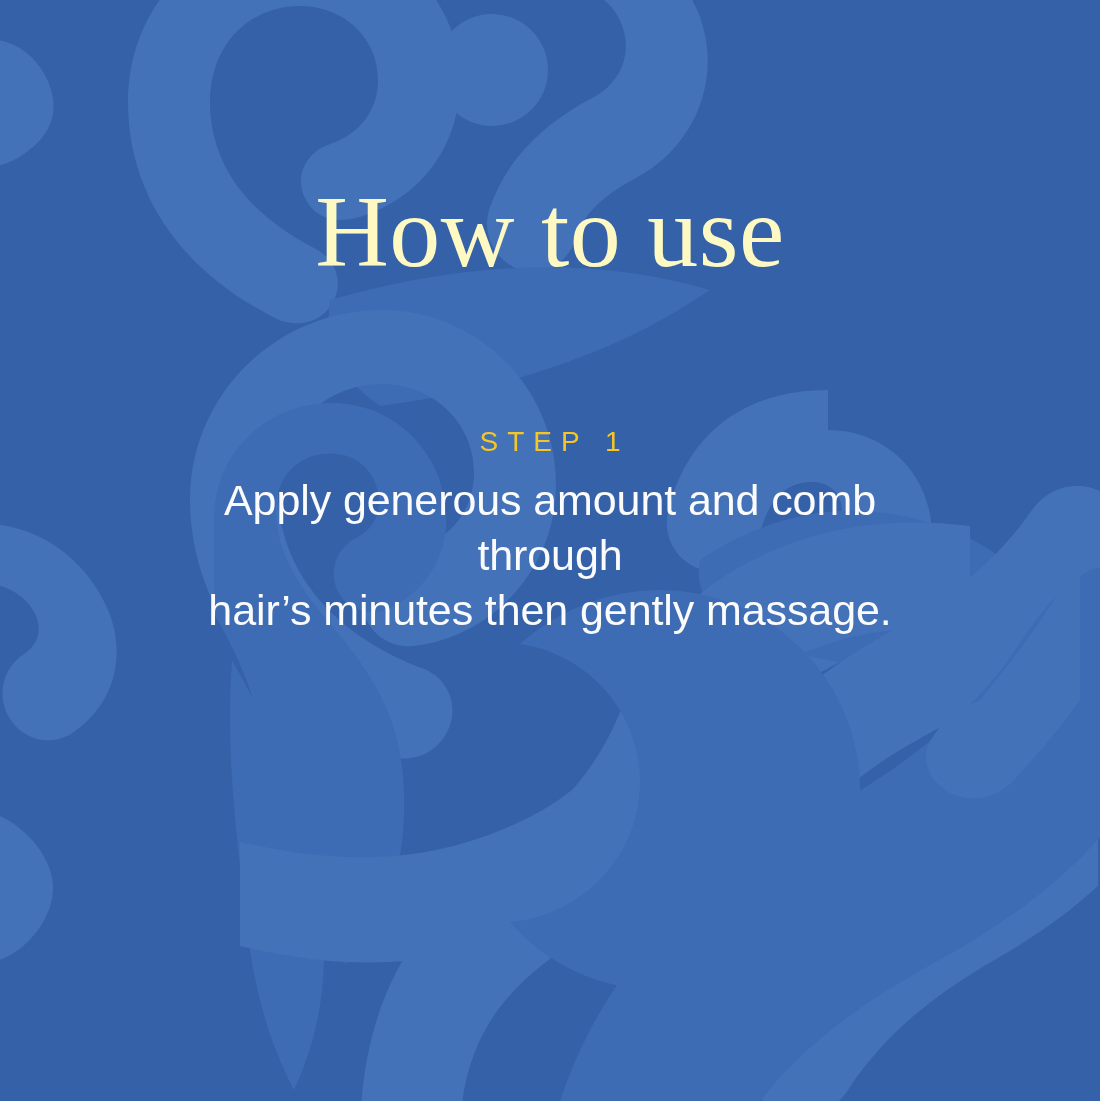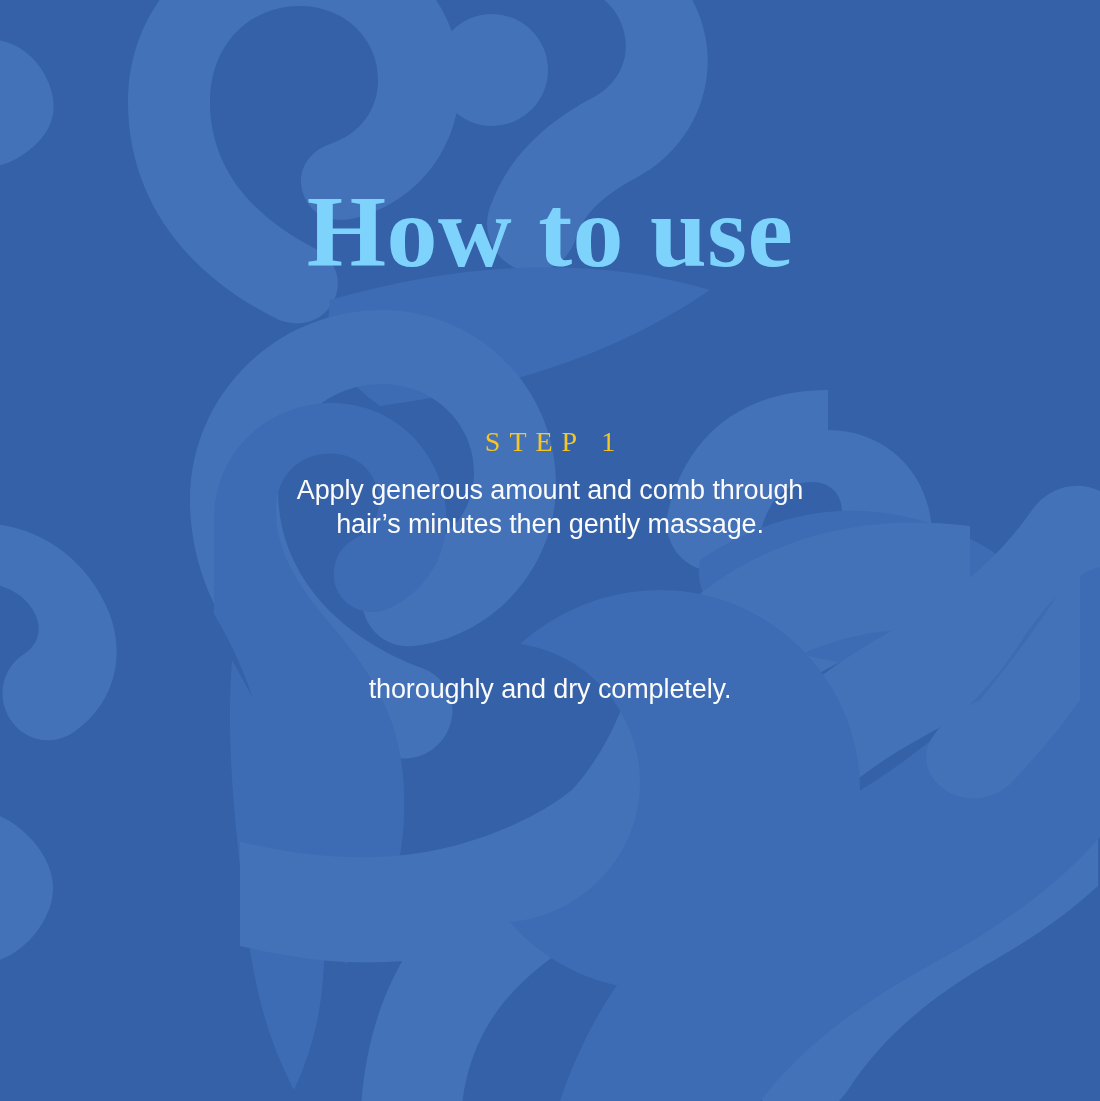--- a/index.html
+++ b/index.html
@@ -30,55 +30,55 @@
     align-items: center;
   }
   .title {
     margin: 0;
     position: absolute;
     top: 181px;
     left: 0;
     right: 0;
     text-align: center;
     font-family: "Liberation Serif", "DejaVu Serif", serif;
-    font-weight: 700;
+    font-weight: 400;
     font-size: 102px;
     line-height: 1.0;
     letter-spacing: 0.5px;
-    color: #7dd3fc;
+    color: #fef9c3;
   }
   .steps {
     position: absolute;
     top: 425px;
     left: 0;
     right: 0;
     display: flex;
     flex-direction: column;
     align-items: center;
   }
   .step-block {
     width: 100%;
     text-align: center;
   }
   .step-block + .step-block {
     margin-top: 96px;
   }
   .step-label {
-    font-family: Liberation Serif, serif;
+    font-family: Liberation Sans, sans-serif;
     font-size: 28px;
     font-weight: 400;
     letter-spacing: 9px;
     text-indent: 9px;
     color: #f6c625;
     line-height: 1.2;
     margin: 0 0 14px 0;
   }
   .step-text {
     font-family: "Liberation Sans", sans-serif;
-    font-size: 27px;
+    font-size: 43px;
     font-weight: 400;
     color: #fbfbfb;
     line-height: 1.28;
     margin: 0 auto;
     max-width: 700px;
     letter-spacing: -0.1px;
   }
 </style>
 </head>
 <body>
@@ -282,19 +282,18 @@
         <div class="step-label">STEP 1</div>
         <p class="step-text">
           <span>Apply generous amount and comb through</span><br>
           <span>hair’s minutes then gently massage.</span>
         </p>
       </div>
 
       <div class="step-block">
         <p class="step-text">
           <br>
-          <span>thoroughly and dry completely.</span>
         </p>
       </div>
 
     </div>
   </div>
 </div>
 
 </body></html>

